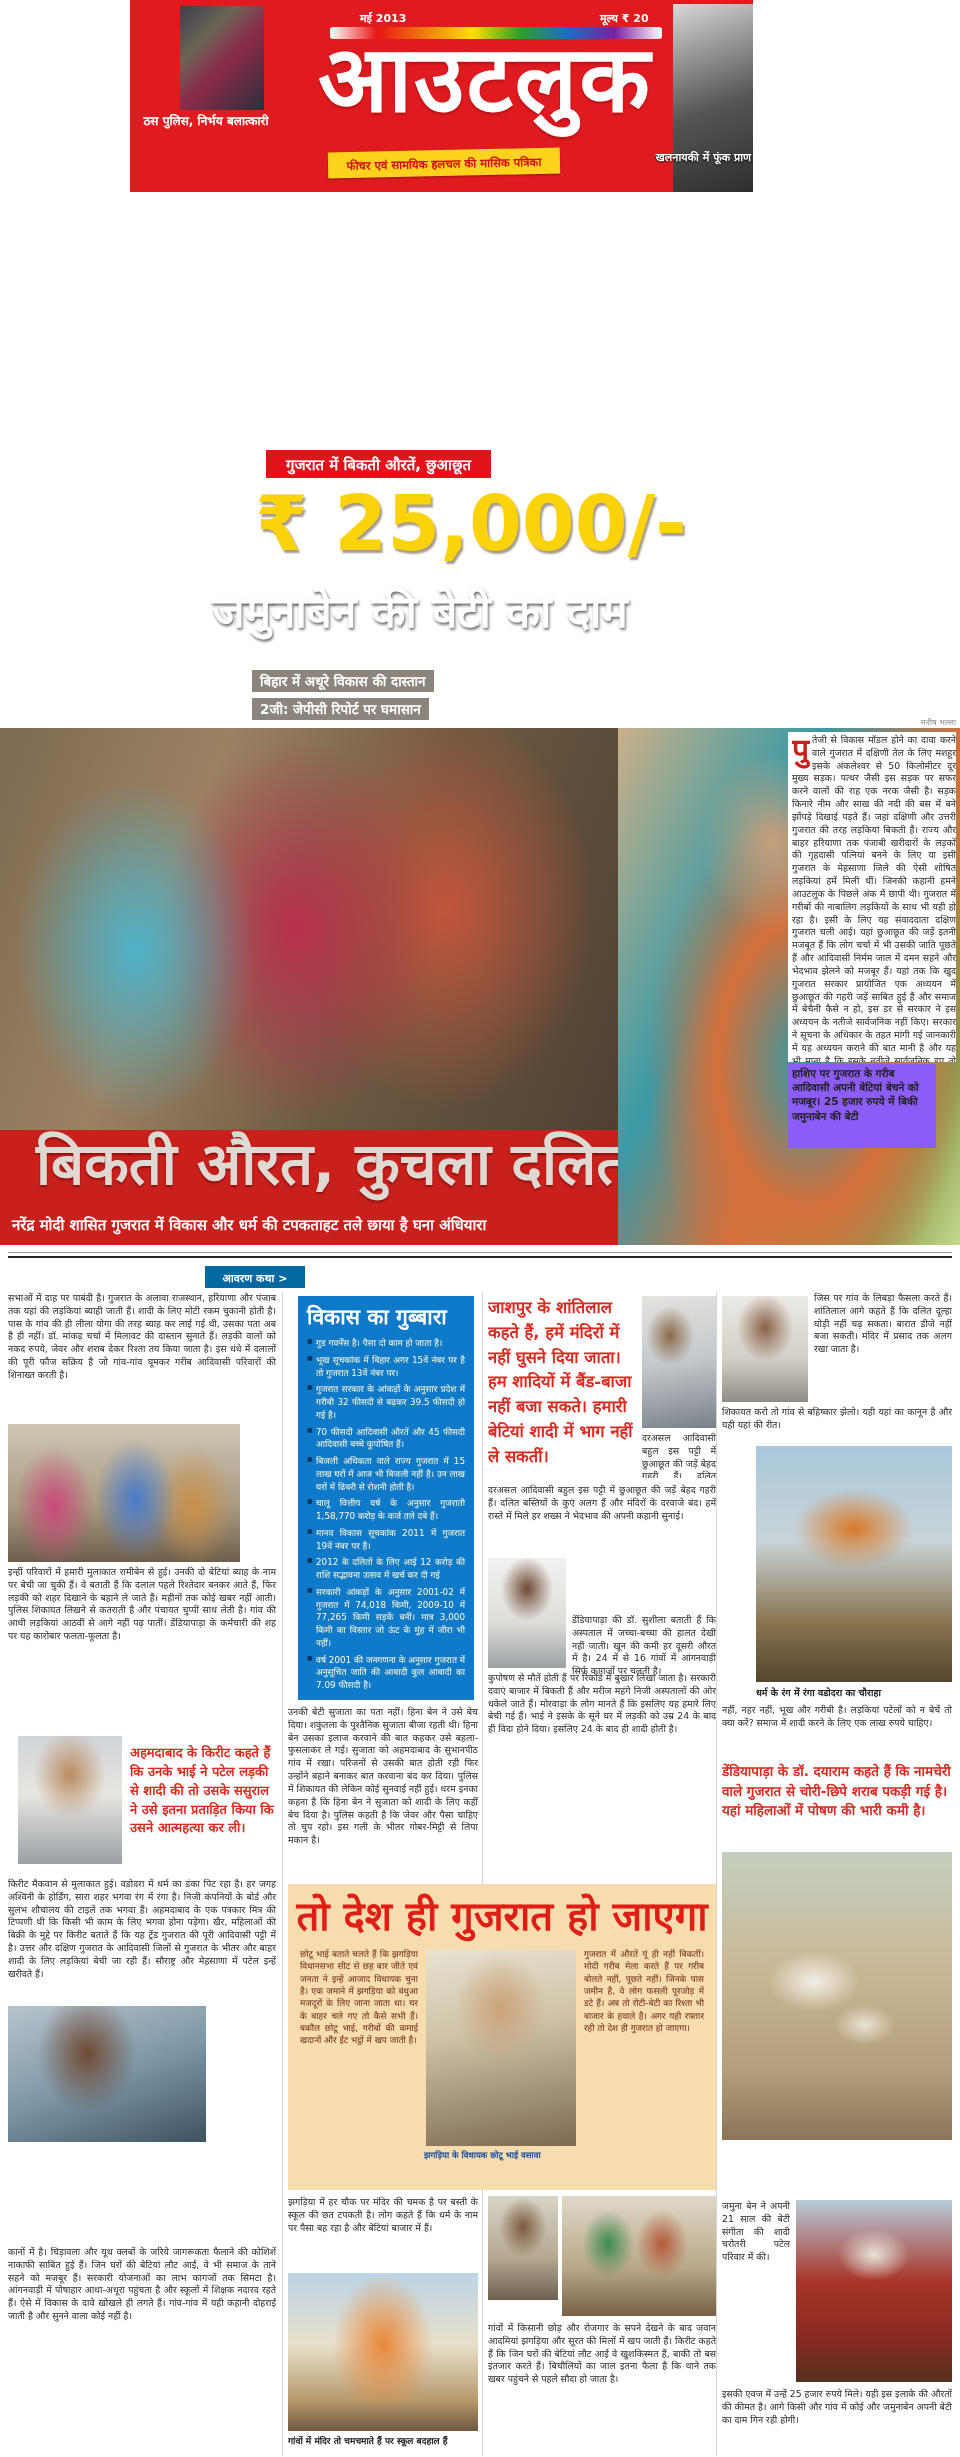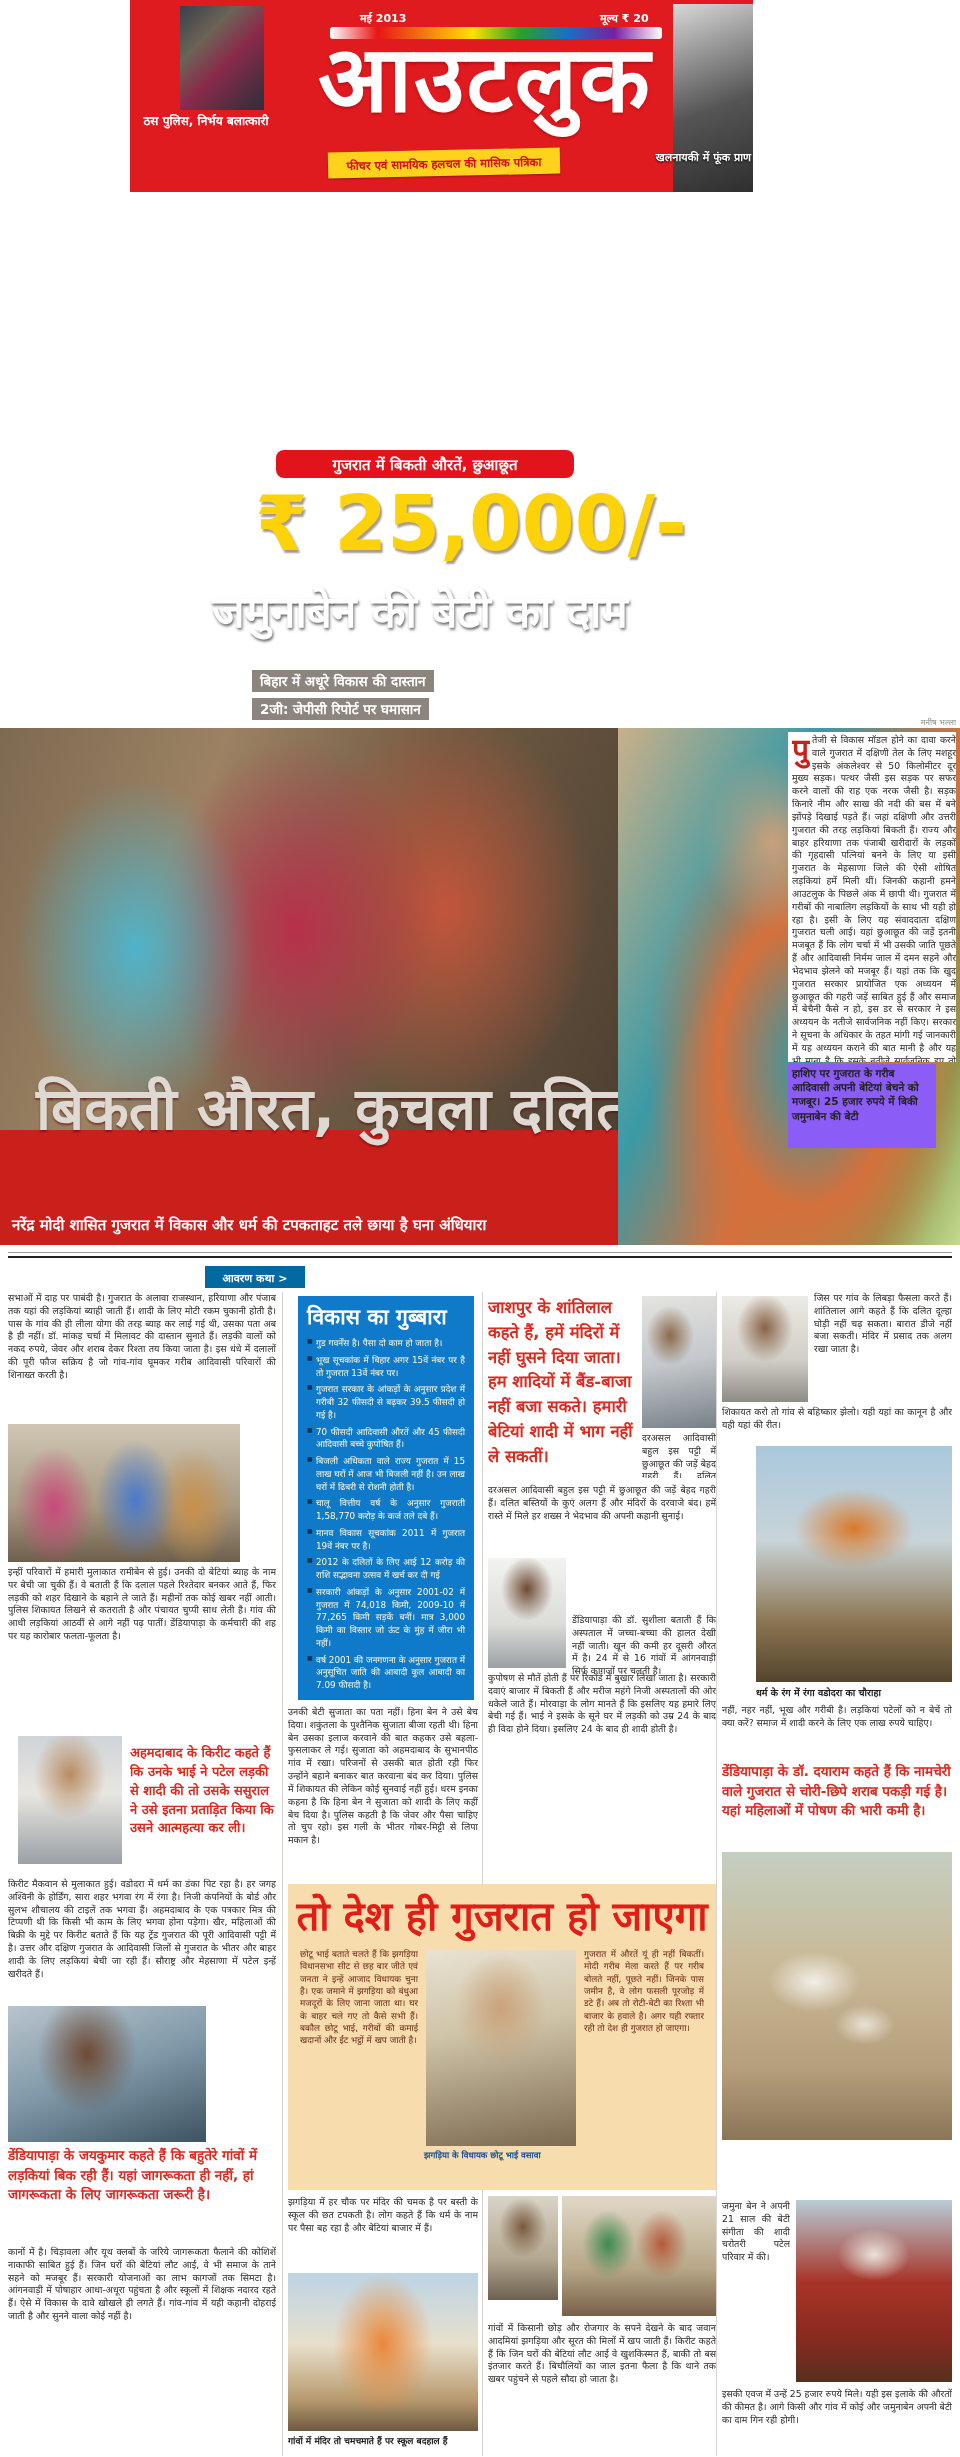--- a/index.html
+++ b/index.html
@@ -69,21 +69,21 @@
   <div class="abs photo" style="left:673px;top:4px;width:80px;height:188px;background:linear-gradient(160deg,#d8d8d8 0%,#9b9b9b 25%,#555 55%,#2e2e2e 100%);"></div>
   <div class="abs smallwhite" style="left:645px;top:150px;width:106px;text-align:right;white-space:normal;line-height:1.4;text-shadow:0 1px 2px #000;">खलनायकी में फूंक प्राण</div>
 
   <div class="abs photo" style="left:130px;top:192px;width:623px;height:536px;
               background:
                 radial-gradient(90px 110px at 62% 34%,#caa37e 0%,#b08a64 60%,rgba(176,138,100,0) 100%),
                 radial-gradient(150px 210px at 60% 55%,#d9c9a8 0%,#c7b astray 40%,rgba(215,200,165,0) 100%),
                 radial-gradient(220px 160px at 30% 88%,#3f93b5 0%,#cf6a33 70%,rgba(207,106,51,0) 100%),
                 linear-gradient(120deg,#e9e6da 0%,#aab469 22%,#6f8748 45%,#8a7a4e 65%,#7c5a36 85%,#5e462c 100%);"></div>
 
-  <div class="abs kicker" style="left:276px;top:450px;width:298px;height:28px;border-radius:8px;">गुजरात में बिकती औरतें, छुआछूत</div>
+  <div class="abs kicker" style="left:266px;top:450px;width:225px;height:28px;">गुजरात में बिकती औरतें, छुआछूत</div>
   <div class="abs bigprice" style="left:255px;top:486px;">₹ 25,000/-</div>
   <div class="abs cover-headline" style="left:212px;top:590px;">जमुनाबेन की बेटी का दाम</div>
   <div class="abs teaser" style="left:252px;top:670px;">बिहार में अधूरे विकास की दास्तान</div>
   <div class="abs teaser" style="left:252px;top:698px;">2जी: जेपीसी रिपोर्ट पर घमासान</div>
 
   <div class="abs credit" style="left:880px;top:716px;width:76px;text-align:right;">मनीष भल्ला</div>
 
   <div class="abs photo" style="left:0;top:728px;width:618px;height:402px;
               background:
                 radial-gradient(120px 170px at 22% 55%,#4fb3c9 0%,rgba(79,179,201,0) 100%),
@@ -99,21 +99,21 @@
                 radial-gradient(160px 260px at 55% 65%,#2f9aa8 0%,#d4703c 55%,rgba(212,112,60,0) 100%),
                 linear-gradient(115deg,#c9b089 0%,#3a9aa6 35%,#d4703c 60%,#8a9a50 85%,#c4da8e 100%);"></div>
 
   <div class="abs" style="left:788px;top:732px;width:168px;height:330px;background:#fff;z-index:3;padding:2px 0 0 4px;box-sizing:border-box;">
     <div class="body-txt" style="height:100%;">
       <span class="dropcap">पु</span><span>तेजी से विकास मॉडल होने का दावा करने वाले गुजरात में दक्षिणी तेल के लिए मशहूर इसके अंकलेश्वर से 50 किलोमीटर दूर मुख्य सड़क। पत्थर जैसी इस सड़क पर सफर करने वालों की राह एक नरक जैसी है। सड़क किनारे नीम और साख की नदी की बस में बने झोंपड़े दिखाई पड़ते हैं। जहां दक्षिणी और उत्तरी गुजरात की तरह लड़कियां बिकती हैं। राज्य और बाहर हरियाणा तक पंजाबी खरीदारों के लड़कों की गृहदासी पत्नियां बनने के लिए या इसी गुजरात के मेहसाणा जिले की ऐसी शोषित लड़कियां हमें मिली थीं। जिनकी कहानी हमने आउटलुक के पिछले अंक में छापी थी। गुजरात में गरीबों की नाबालिग लड़कियों के साथ भी यही हो रहा है। इसी के लिए यह संवाददाता दक्षिण गुजरात चली आई। यहां छुआछूत की जड़ें इतनी मजबूत हैं कि लोग चर्चा में भी उसकी जाति पूछते हैं और आदिवासी निर्मम जाल में दमन सहने और भेदभाव झेलने को मजबूर हैं। यहां तक कि खुद गुजरात सरकार प्रायोजित एक अध्ययन में छुआछूत की गहरी जड़ें साबित हुई हैं और समाज में बेचैनी कैसे न हो, इस डर से सरकार ने इस अध्ययन के नतीजे सार्वजनिक नहीं किए। सरकार ने सूचना के अधिकार के तहत मांगी गई जानकारी में यह अध्ययन कराने की बात मानी है और यह भी माना है कि इसके नतीजे सार्वजनिक हुए तो सामाजिक तनाव बढ़ सकता है।</span>
     </div>
   </div>
   <div class="abs caption" style="left:788px;top:1064px;width:140px;height:80px;font-size:10.5px;line-height:1.35;background:#8b5cf6;z-index:3;padding:2px 4px;">हाशिए पर गुजरात के गरीब आदिवासी अपनी बेटियां बेचने को मजबूर। 25 हजार रुपये में बिकी जमुनाबेन की बेटी</div>
 
-  <div class="abs band-headline" style="left:36px;top:1080px;z-index:1;">बिकती औरत, कुचला दलित</div>
+  <div class="abs band-headline" style="left:36px;top:1135px;z-index:1;">बिकती औरत, कुचला दलित</div>
   <div class="abs band-sub" style="left:12px;top:1214px;z-index:1;">नरेंद्र मोदी शासित गुजरात में विकास और धर्म की टपकताहट तले छाया है घना   अंधियारा</div>
 
   <div class="abs rule1" style="left:8px;top:1252px;width:944px;height:1px;"></div>
   <div class="abs rule2" style="left:8px;top:1256px;width:944px;height:2px;"></div>
   <div class="abs tab" style="left:205px;top:1266px;width:100px;height:22px;">आवरण कथा &gt;</div>
 
   <div class="abs gutter" style="left:282px;top:1292px;height:1164px;"></div>
   <div class="abs gutter" style="left:482px;top:1292px;height:1164px;"></div>
   <div class="abs gutter" style="left:716px;top:1292px;height:1164px;"></div>
 
@@ -123,21 +123,20 @@
                          radial-gradient(40px 60px at 55% 55%,#4a7ac9 0%,rgba(74,122,201,0) 100%),
                          radial-gradient(40px 60px at 80% 60%,#c9904a 0%,rgba(201,144,74,0) 100%),
                          linear-gradient(180deg,#cfc6b4 0%,#a89a82 60%,#6e5f4c 100%);"></div>
   <div class="abs body-txt" style="left:8px;top:1566px;width:268px;height:166px;">इन्हीं परिवारों में हमारी मुलाकात रामीबेन से हुई। उनकी दो बेटियां ब्याह के नाम पर बेची जा चुकी हैं। वे बताती हैं कि दलाल पहले रिश्तेदार बनकर आते हैं, फिर लड़की को शहर दिखाने के बहाने ले जाते हैं। महीनों तक कोई खबर नहीं आती। पुलिस शिकायत लिखने से कतराती है और पंचायत चुप्पी साध लेती है। गांव की आधी लड़कियां आठवीं से आगे नहीं पढ़ पातीं। डेंडियापाड़ा के कर्मचारी की शह पर यह कारोबार फलता-फूलता है।</div>
   <div class="abs photo" style="left:18px;top:1736px;width:104px;height:128px;
               background:radial-gradient(36px 44px at 50% 30%,#b98c62 0%,rgba(185,140,98,0) 100%),linear-gradient(180deg,#cfd4d8 0%,#e8e6e0 45%,#9aa0a6 100%);"></div>
   <div class="abs quote" style="left:130px;top:1744px;width:148px;height:130px;font-size:13px;">अहमदाबाद के किरीट कहते हैं कि उनके भाई ने पटेल लड़की से शादी की तो उसके ससुराल ने उसे इतना प्रताड़ित किया कि उसने आत्महत्या कर ली।</div>
   <div class="abs body-txt" style="left:8px;top:1878px;width:268px;height:126px;">किरीट मैकवान से मुलाकात हुई। वडोदरा में धर्म का डंका पिट रहा है। हर जगह अश्विनी के होर्डिंग, सारा शहर भगवा रंग में रंगा है। निजी कंपनियों के बोर्ड और सुलभ शौचालय की टाइलें तक भगवा हैं। अहमदाबाद के एक पत्रकार मित्र की टिप्पणी थी कि किसी भी काम के लिए भगवा होना पड़ेगा। खैर, महिलाओं की बिक्री के मुद्दे पर किरीट बताते हैं कि यह ट्रेंड गुजरात की पूरी आदिवासी पट्टी में है। उत्तर और दक्षिण गुजरात के आदिवासी जिलों से गुजरात के भीतर और बाहर शादी के लिए लड़कियां बेची जा रही हैं। सौराष्ट्र और मेहसाणा में पटेल इन्हें खरीदते हैं।</div>
   <div class="abs photo" style="left:8px;top:2006px;width:198px;height:136px;
               background:radial-gradient(50px 60px at 40% 35%,#6e4a34 0%,rgba(110,74,52,0) 100%),linear-gradient(160deg,#b9c4cc 0%,#7e98a8 50%,#3e5260 100%);"></div>
-  <div class="abs quote" style="left:8px;top:2146px;width:268px;height:96px;font-size:13.5px;">डेंडियापाड़ा के जयकुमार कहते हैं कि बहुतेरे गांवों में लड़कियां बिक रही हैं। यहां जागरूकता ही नहीं, हां जागरूकता के लिए जागरूकता जरूरी है।</div>
   <div class="abs body-txt" style="left:8px;top:2246px;width:268px;height:210px;">कानों में है। चिड़ावला और यूथ क्लबों के जरिये जागरूकता फैलाने की कोशिशें नाकाफी साबित हुई हैं। जिन घरों की बेटियां लौट आईं, वे भी समाज के ताने सहने को मजबूर हैं। सरकारी योजनाओं का लाभ कागजों तक सिमटा है। आंगनवाड़ी में पोषाहार आधा-अधूरा पहुंचता है और स्कूलों में शिक्षक नदारद रहते हैं। ऐसे में विकास के दावे खोखले ही लगते हैं। गांव-गांव में यही कहानी दोहराई जाती है और सुनने वाला कोई नहीं है।</div>
 
   <div class="abs infobox" style="left:298px;top:1296px;width:176px;height:404px;">
     <h3>विकास का गुब्बारा</h3>
     <ul>
       <li>गुड गवर्नेंस है। पैसा दो काम हो जाता है।</li>
       <li>भूख सूचकांक में बिहार अगर 15वें नंबर पर है तो गुजरात 13वें नंबर पर।</li>
       <li>गुजरात सरकार के आंकड़ों के अनुसार प्रदेश में गरीबी 32 फीसदी से बढ़कर 39.5 फीसदी हो गई है।</li>
       <li>70 फीसदी आदिवासी औरतें और 45 फीसदी आदिवासी बच्चे कुपोषित हैं।</li>
       <li>बिजली अधिकता वाले राज्य गुजरात में 15 लाख घरों में आज भी बिजली नहीं है। उन लाख घरों में ढिबरी से रोशनी होती है।</li>

